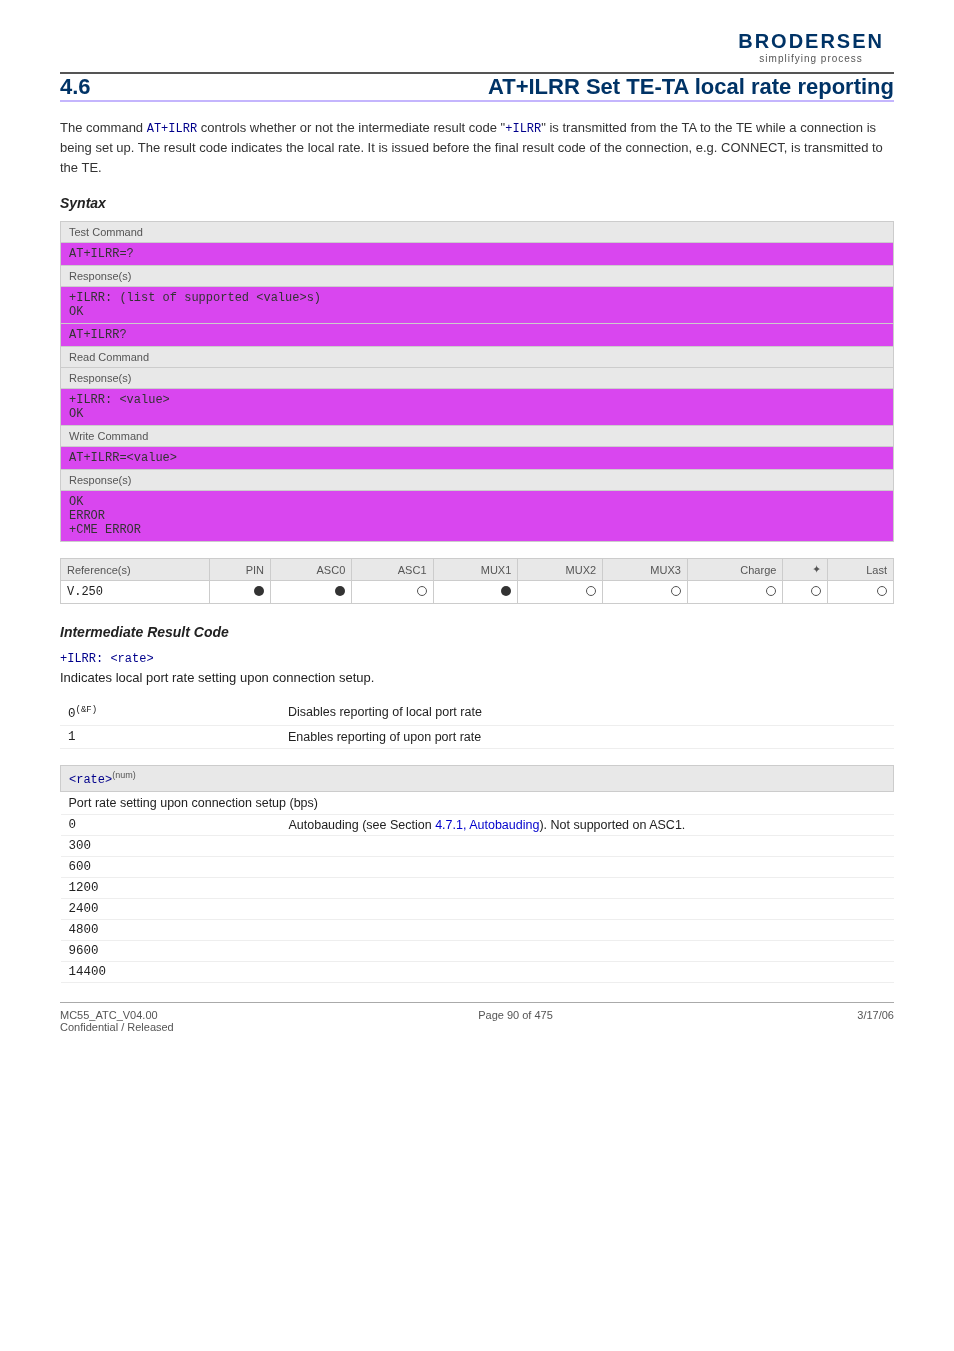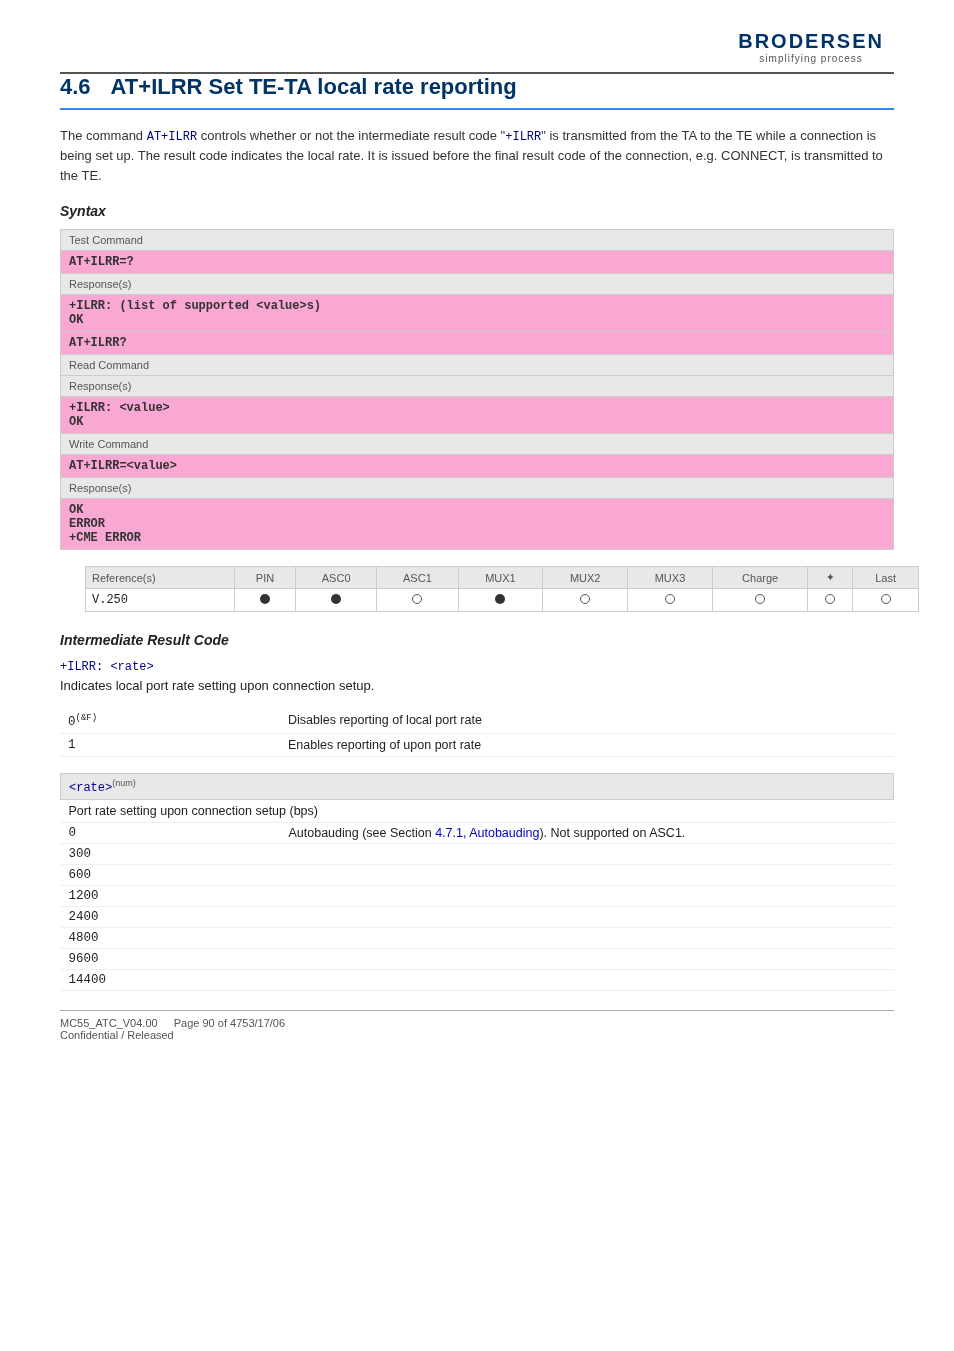--- a/index.html
+++ b/index.html
@@ -38,22 +38,22 @@
       font-size: 10px;
       color: #555;
       letter-spacing: 1px;
     }
     
     .section-heading {
       display: flex;
       align-items: baseline;
       gap: 20px;
       margin-bottom: 16px;
-      border-bottom: 2px solid #3b82f6;
-      padding-bottom: 8px;
+      border-bottom: 2px solid #c4b5fd;
+      justify-content: space-between;
     }
     .section-num {
       font-size: 22px;
       font-weight: bold;
       color: #003366;
     }
     .section-title {
       font-size: 22px;
       font-weight: bold;
       color: #003366;
@@ -90,38 +90,36 @@
       padding: 4px 8px;
       vertical-align: top;
     }
     .cmd-table .label-cell {
       background: #e8e8e8;
       color: #555;
       font-size: 11px;
       font-weight: normal;
     }
     .cmd-table .content-cell {
-      background: #f9a8d4;
+      background: #d946ef;
       font-family: 'Courier New', Courier, monospace;
       font-size: 12px;
       color: #333;
-      font-weight: bold;
     }
     
     .ref-table {
       width: 100%;
       border-collapse: collapse;
       margin-bottom: 20px;
       font-size: 12px;
-      margin-left: 25px;
     }
     .ref-table th, .ref-table td {
       border: 1px solid #ccc;
       padding: 4px 6px;
-      text-align: center;
+      text-align: right;
     }
     .ref-table th {
       background: #e8e8e8;
       font-weight: normal;
       font-size: 11px;
       color: #555;
     }
     .ref-table td.ref-label {
       text-align: left;
       background: #e8e8e8;
@@ -208,20 +206,21 @@
     }
     
     .footer {
       position: absolute;
       bottom: 20px;
       left: 60px;
       right: 60px;
       border-top: 1px solid #aaa;
       padding-top: 6px;
       display: flex;
+      justify-content: space-between;
       font-size: 11px;
       color: #555;
     }
     sup {
       font-size: 9px;
     }
     .link-blue {
       color: #0000cc;
       text-decoration: none;
     }

